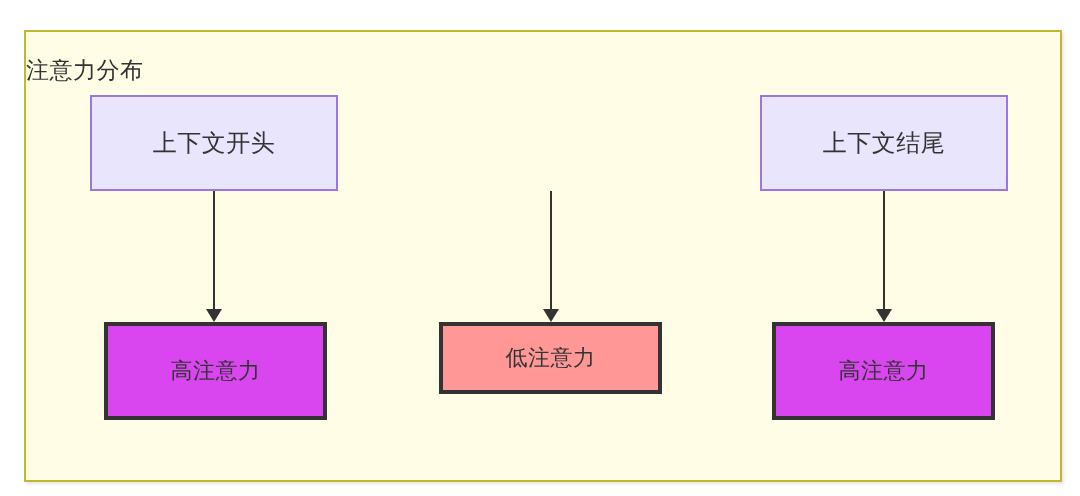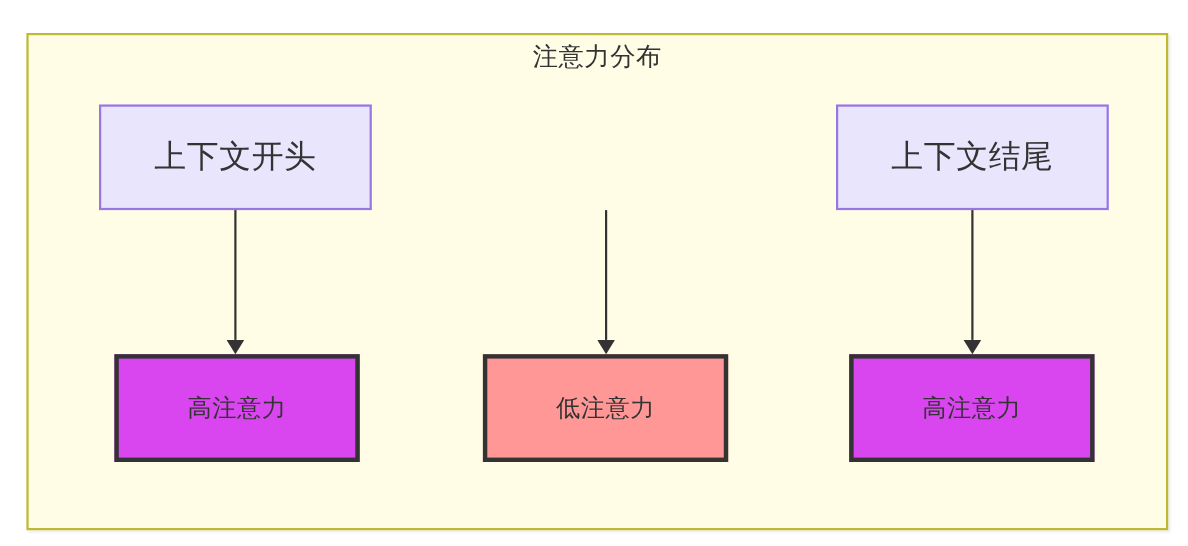--- a/index.html
+++ b/index.html
@@ -30,23 +30,22 @@
     height: 452px;
     background: #fffde5;
     border: 2px solid #bfb830;
     box-sizing: border-box;
     box-shadow: 2px 2px 3px rgba(0,0,0,0.10);
   }
 
   .subgraph-title {
     position: absolute;
     left: 0;
-    top: 5px;
+    top: 24px;
     width: 100%;
-    text-align: center;
     font-size: 23px;
     line-height: 28px;
     color: #333333;
     letter-spacing: 0.5px;
     white-space: nowrap;
   }
 
   
   .node {
     position: absolute;
@@ -54,21 +53,21 @@
     display: flex;
     align-items: center;
     justify-content: center;
     color: #333333;
     white-space: nowrap;
   }
 
   .node-context {
     background: #e8e5fd;
     border: 2px solid #9a76e0;
-    font-size: 29px;
+    font-size: 24px;
     letter-spacing: 0.5px;
   }
 
   .node-attn {
     border: 4px solid #333333;
     font-size: 22px;
     letter-spacing: 0.5px;
   }
 
   .attn-high { background: #d946ef; }
@@ -117,21 +116,21 @@
     <div class="node node-attn attn-high" style="left:78px; top:290px; width:223px; height:98px;">
       <span>高注意力</span>
     </div>
 
 
     <div class="edge" style="left:524px; top:159px; height:131px;">
       <div class="edge-line" style="height:118px;"></div>
       <div class="edge-head" style="top:118px;"></div>
     </div>
 
-    <div class="node node-attn attn-low" style="left:413px; top:290px; width:223px; height:98px;">
+    <div class="node node-attn attn-low" style="left:413px; top:290px; width:223px; height:72px;">
       <span>低注意力</span>
     </div>
 
     <div class="node node-context" style="left:734px; top:63px; width:248px; height:96px;">
       <span>上下文结尾</span>
     </div>
 
     <div class="edge" style="left:857px; top:159px; height:131px;">
       <div class="edge-line" style="height:118px;"></div>
       <div class="edge-head" style="top:118px;"></div>

